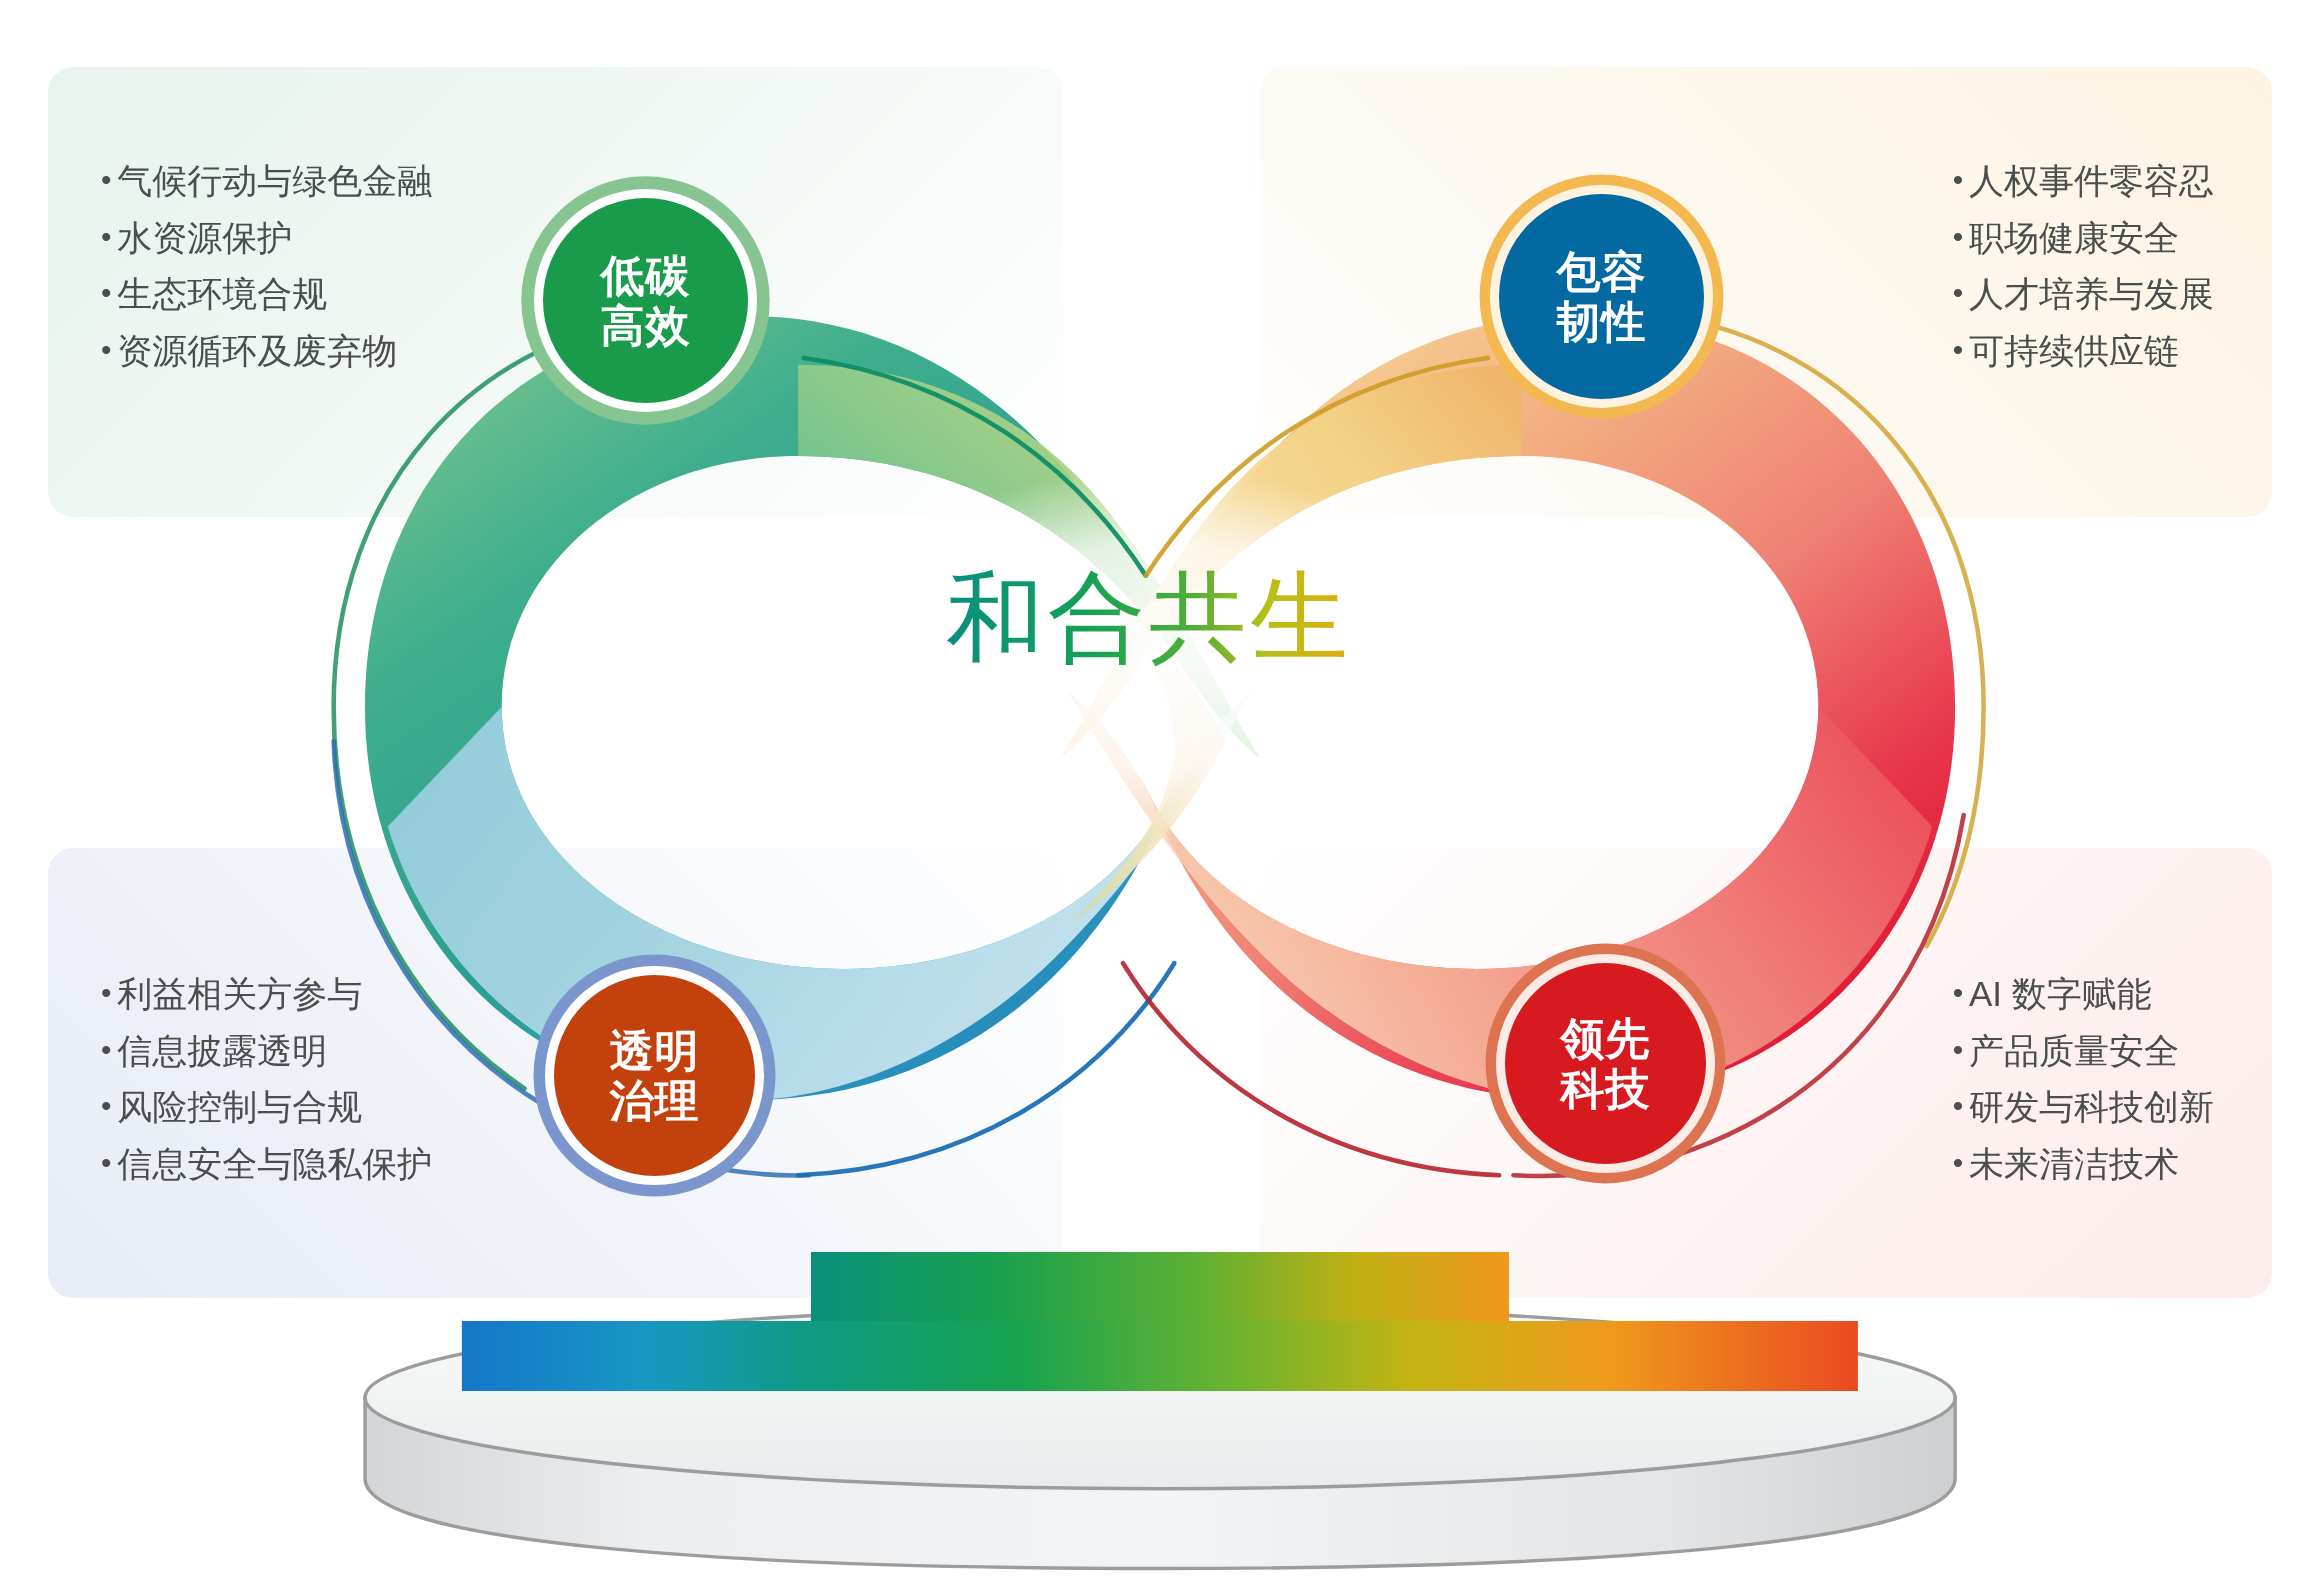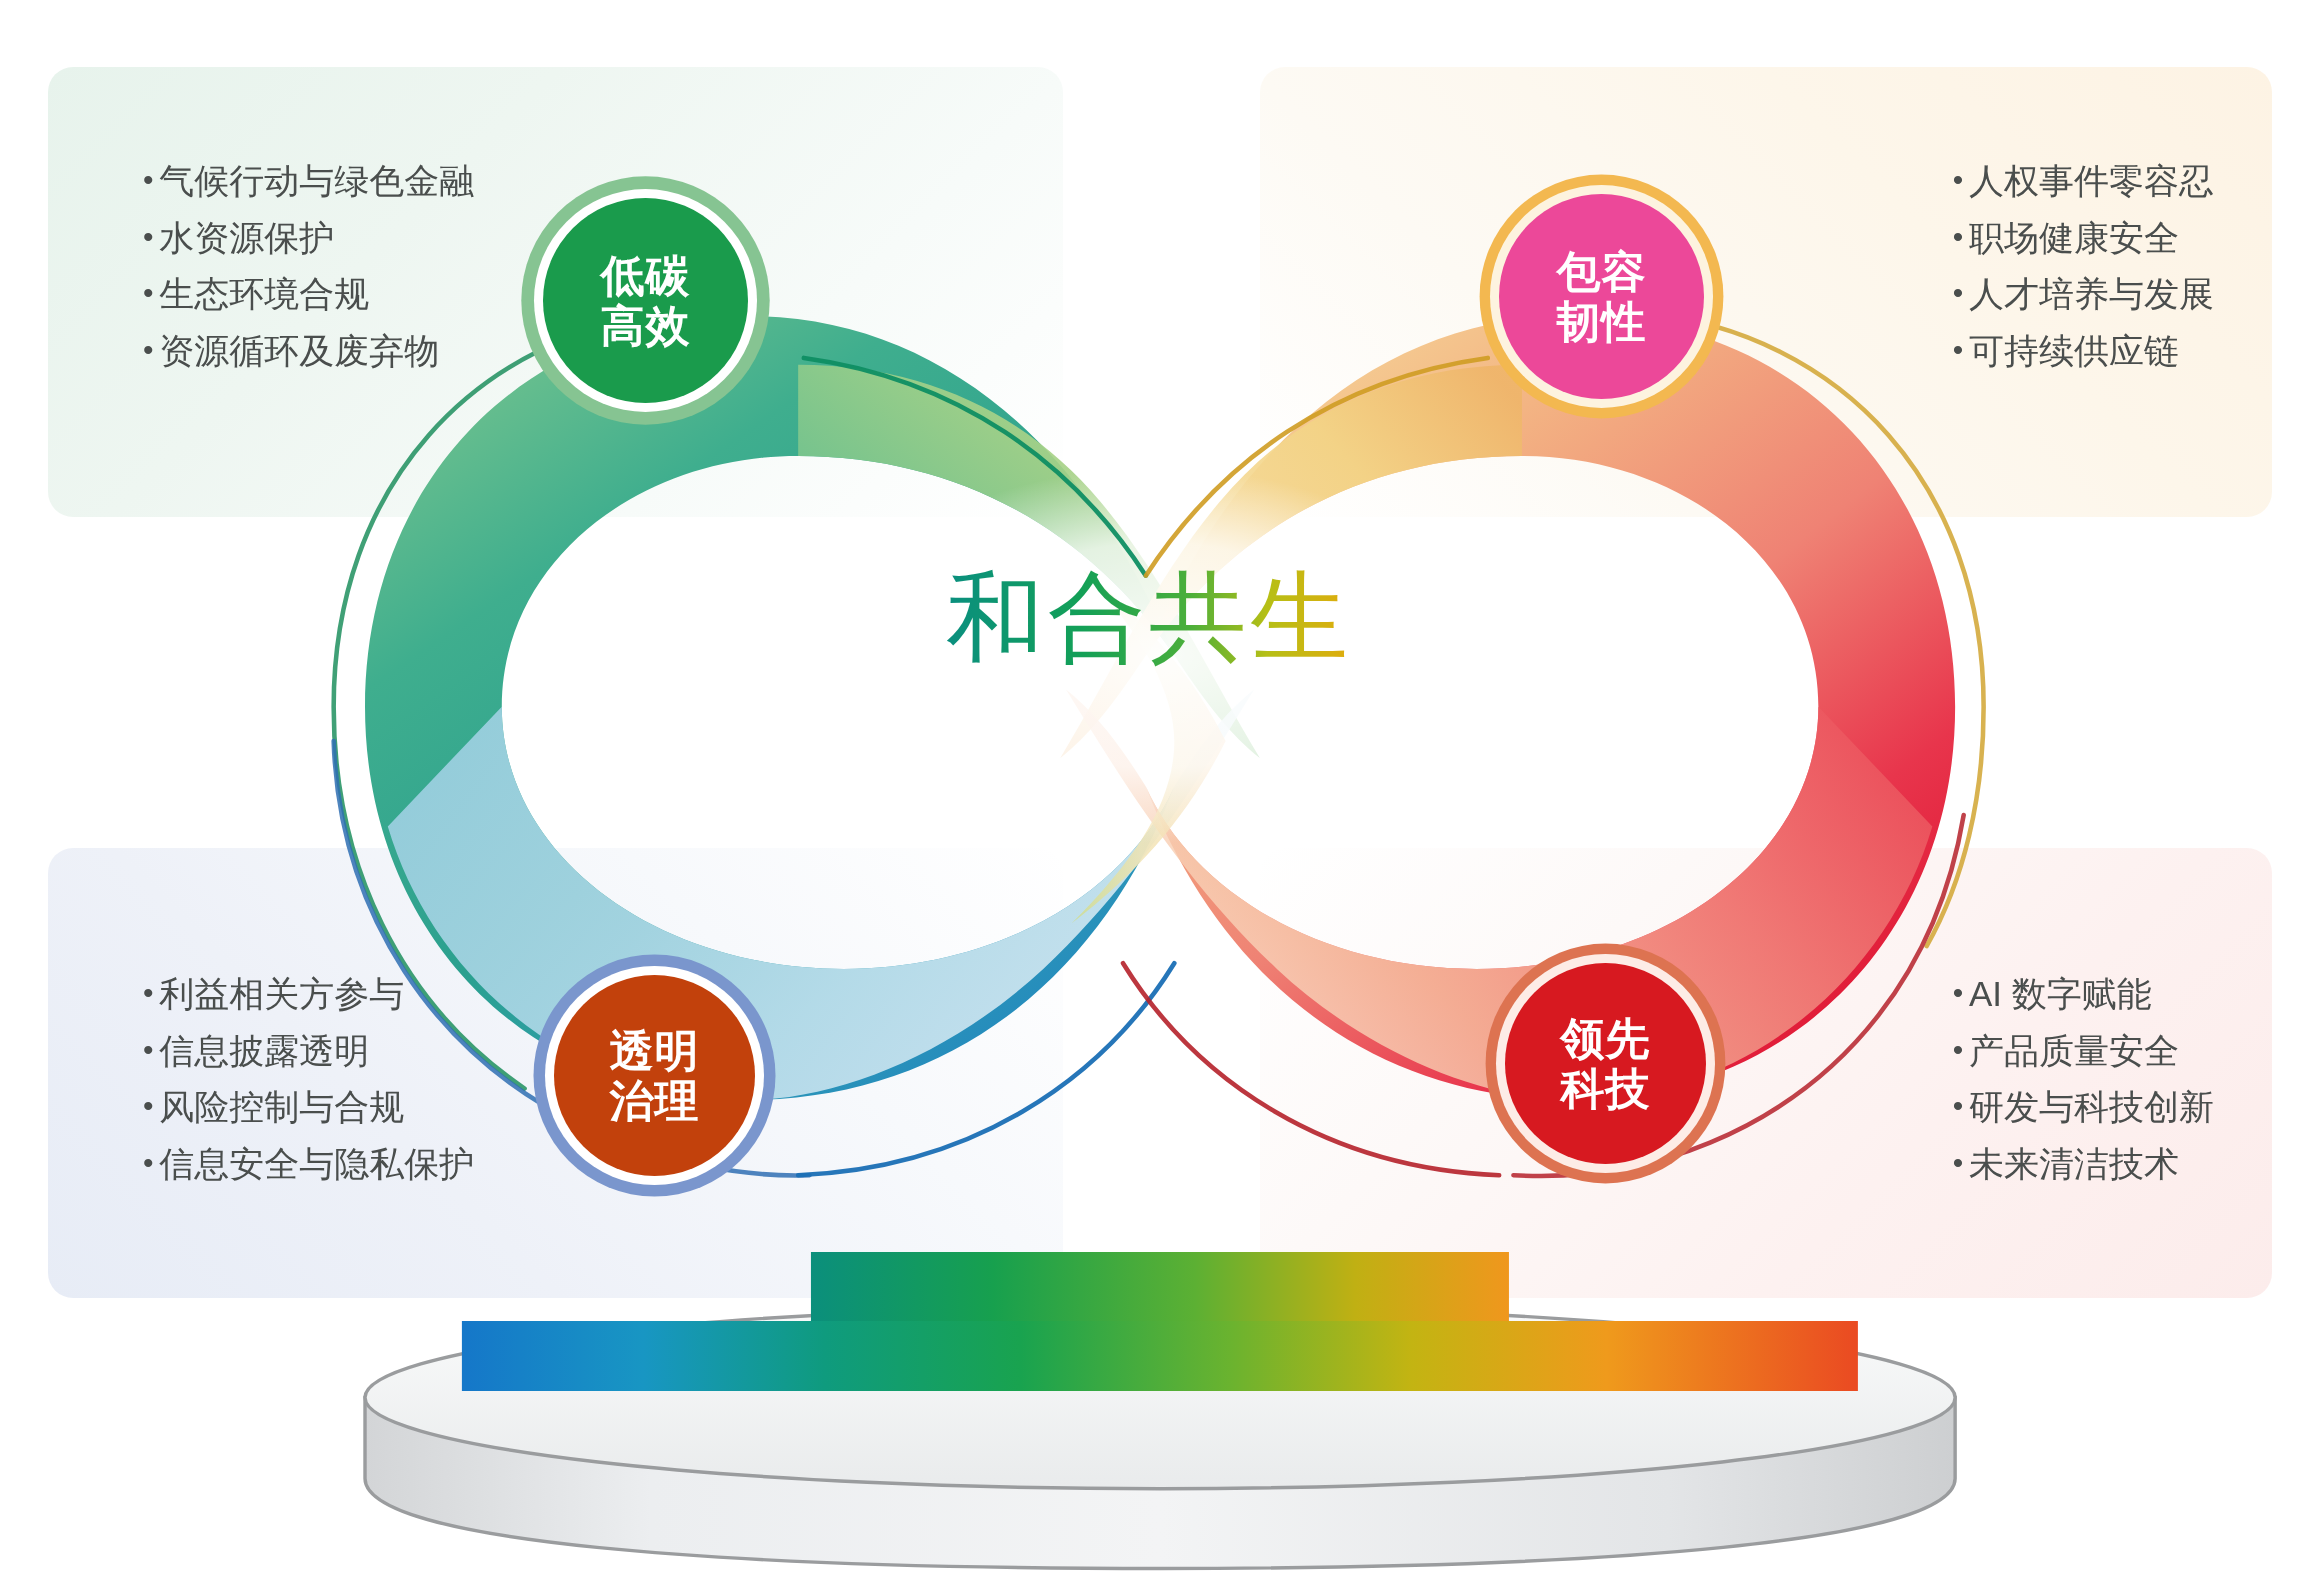--- a/index.html
+++ b/index.html
@@ -16,40 +16,40 @@
     background:linear-gradient(135deg,#e7f3ec 0%,#eef6f1 35%,#f7fbf9 70%,#ffffff 100%);}
   .panel-tr{left:1260px;top:67px;width:1012px;height:450px;
     background:linear-gradient(225deg,#fdf3e4 0%,#fdf6ea 35%,#fdfaf4 70%,#ffffff 100%);}
   .panel-bl{left:48px;top:848px;width:1015px;height:450px;
     background:linear-gradient(45deg,#e7ecf6 0%,#eef1f8 35%,#f7f9fc 70%,#ffffff 100%);}
   .panel-br{left:1260px;top:848px;width:1012px;height:450px;
     background:linear-gradient(315deg,#fceceb 0%,#fdf1f0 35%,#fdf9f8 70%,#ffffff 100%);}
 
   
   .bullets{position:absolute;color:#4a4e4d;font-size:35px;line-height:1.62;white-space:nowrap;}
-  .bullets .li{display:block;margin-left:42px;}
+  .bullets .li{display:block;}
   .bullets .li .dot{display:inline-block;margin-right:5.7px;transform:translateY(-3.4px);font-size:30px;}
   .list-tl{left:101px;top:153px;text-align:left;}
   .list-bl{left:101px;top:966px;text-align:left;}
   .list-tr{right:105px;top:153px;text-align:left;}
   .list-br{right:105px;top:966px;text-align:left;}
   .list-tr .li,.list-br .li{text-align:left;}
 
   
   #art{position:absolute;left:0;top:0;width:2319px;height:1581px;}
 
   
   .badge{position:absolute;border-radius:50%;display:flex;flex-direction:column;
     align-items:center;justify-content:center;color:#fff;font-size:44px;line-height:1.12;
     font-weight:700;letter-spacing:1.1px;}
   .badge span{display:block;}
   .badge-green{left:543px;top:198px;width:205px;height:205px;
     background:#1a9b4c;box-shadow:0 0 0 9px #ffffff,0 0 0 21.7px #86c492;}
   .badge-orange{left:1499px;top:194px;width:205px;height:205px;
-    background:#ec4899;box-shadow:0 0 0 9px #fdf3df,0 0 0 19.4px #f3b850;}
+    background:#0369a1;box-shadow:0 0 0 9px #fdf3df,0 0 0 19.4px #f3b850;}
   .badge-blue{left:554px;top:975px;width:201px;height:201px;
     background:#c2410c;box-shadow:0 0 0 9px #ffffff,0 0 0 20.5px #7a96cd;}
   .badge-red{left:1505px;top:963px;width:201px;height:201px;
     background:#d71920;box-shadow:0 0 0 9px #fdece6,0 0 0 19.4px #dd7351;}
 
   
   #center-title{position:absolute;left:946px;top:553px;width:422px;
     font-size:98px;font-weight:400;letter-spacing:3.4px;white-space:nowrap;
     background:linear-gradient(90deg,#0a8f7f 0%,#13a057 32%,#4caf3a 58%,#b6bf16 76%,#e8a80b 100%);
     -webkit-background-clip:text;background-clip:text;color:transparent;

